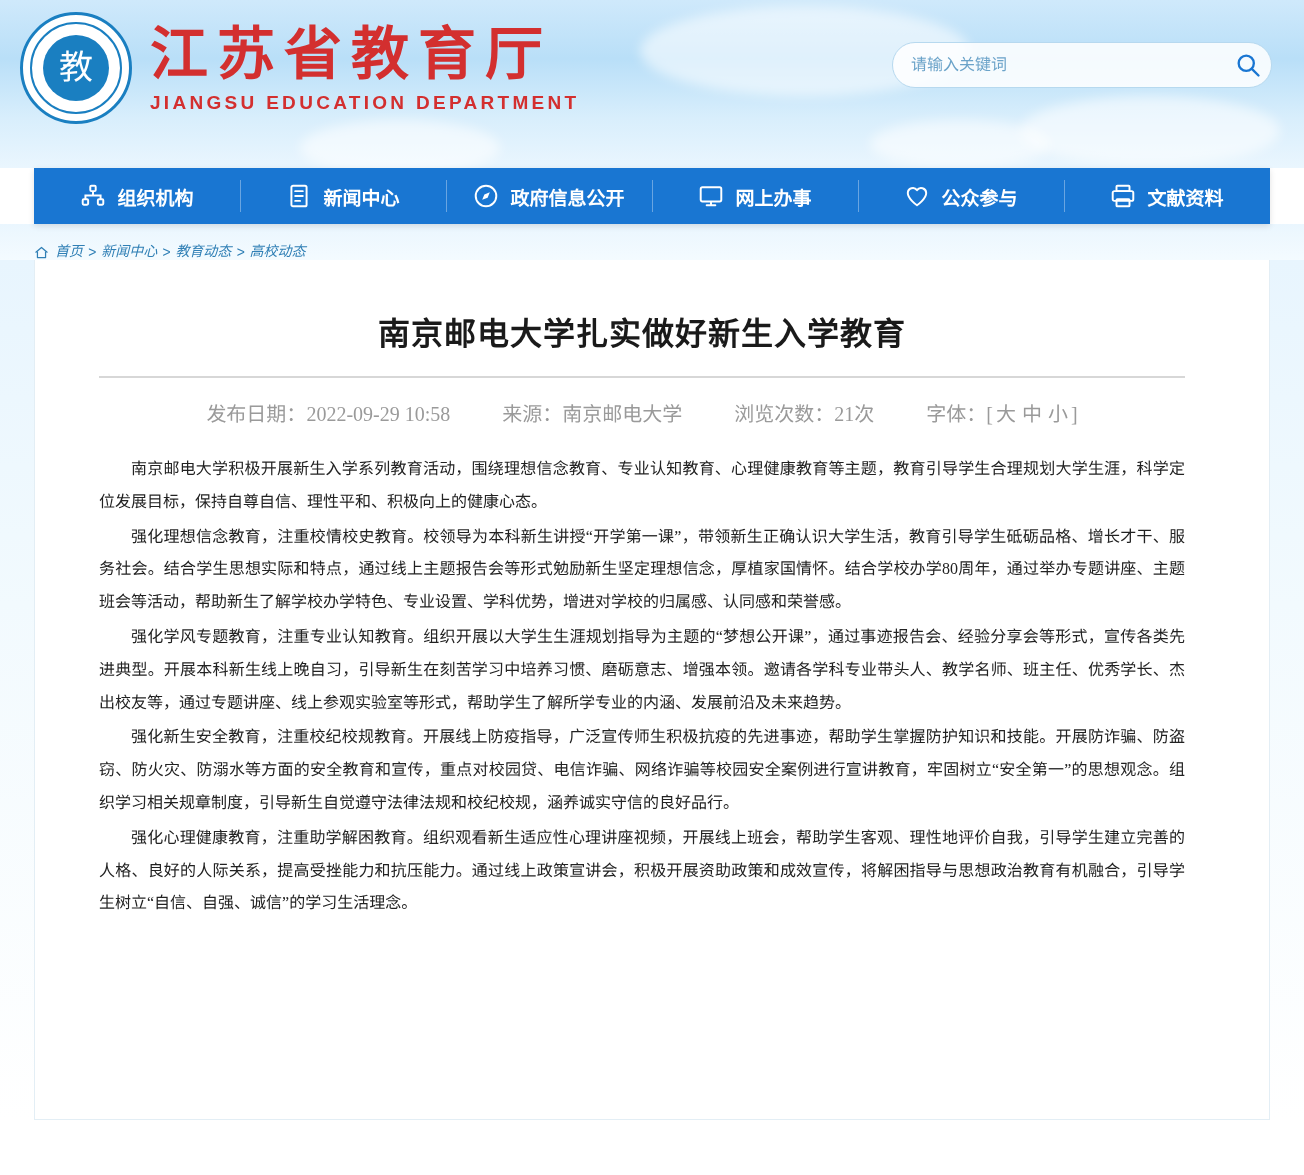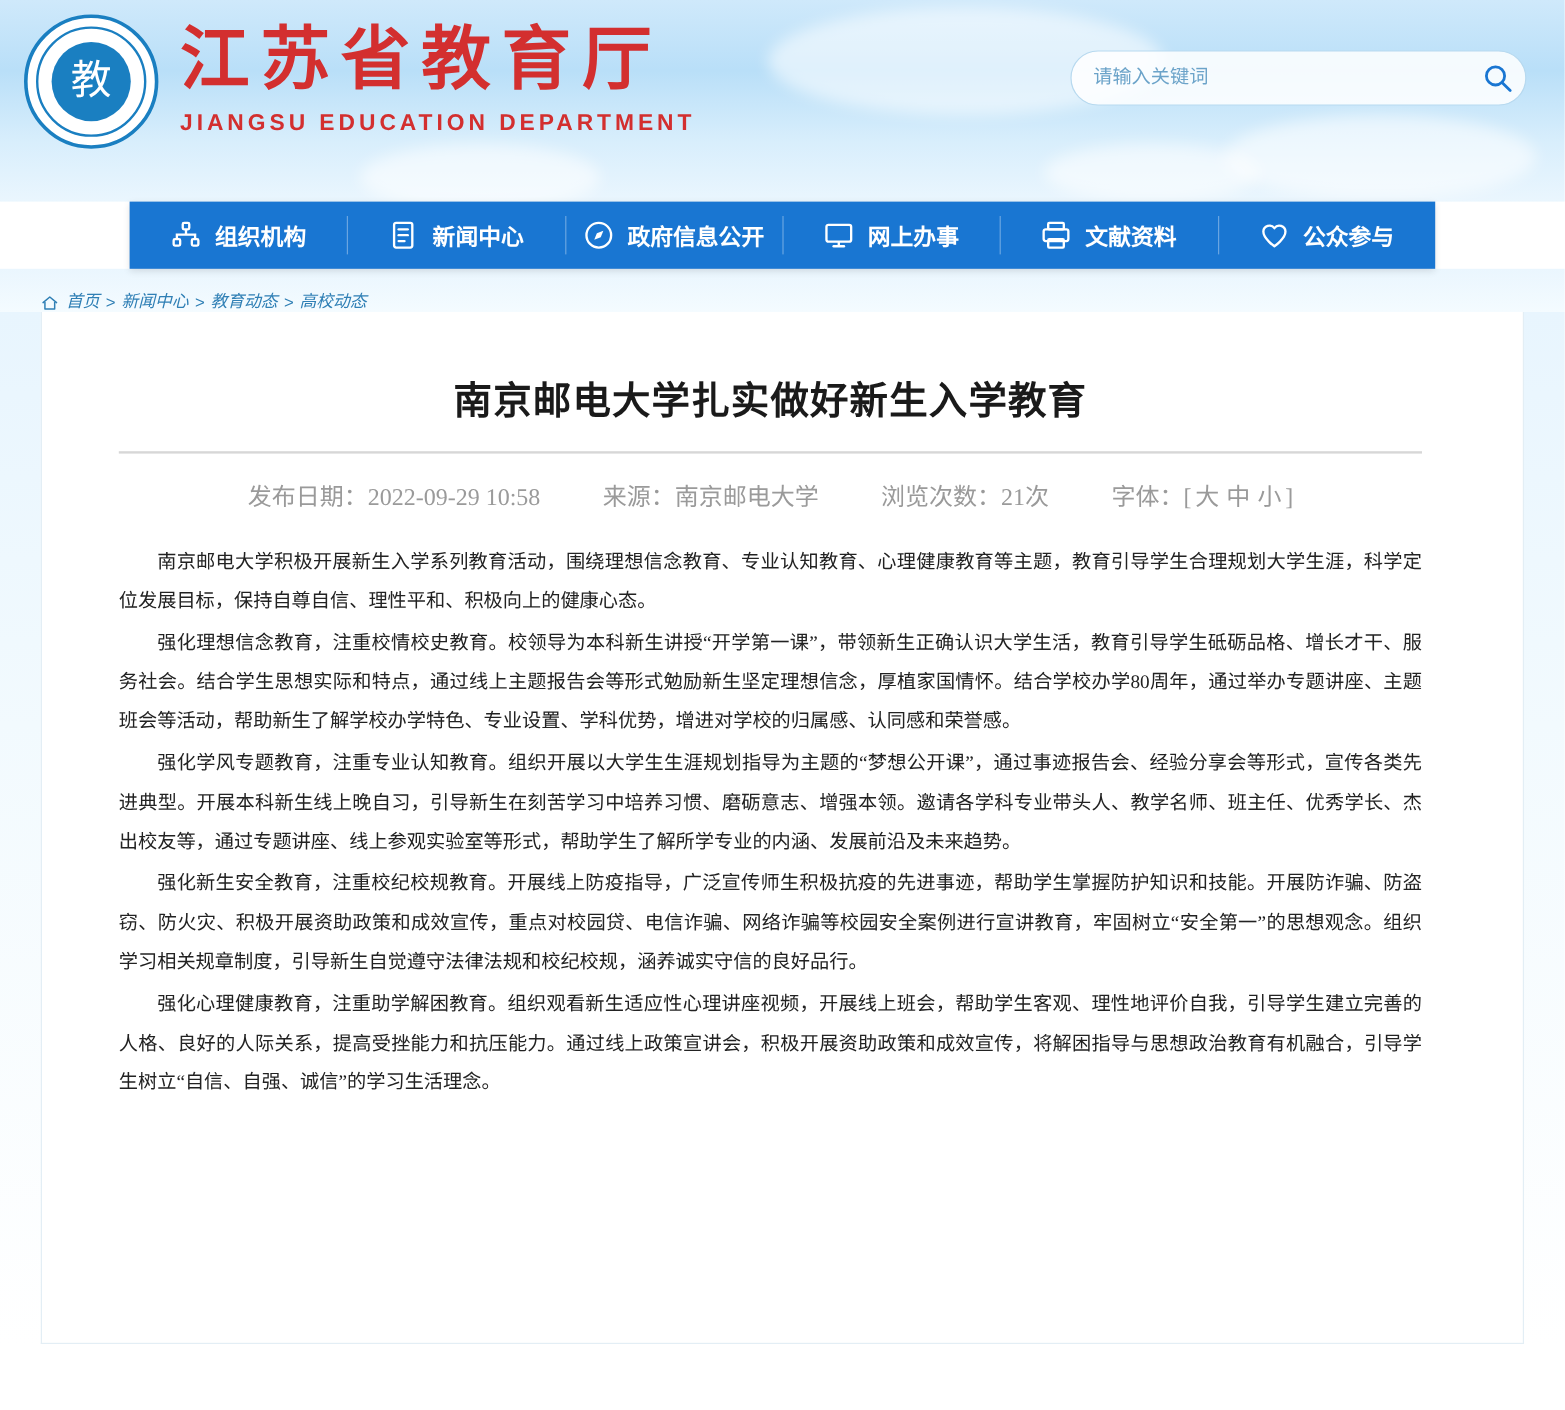--- a/index.html
+++ b/index.html
@@ -73,21 +73,21 @@
     line-height: 1;
     font-family: "Liberation Serif", serif;
   }
   .title-block {
     margin-left: 18px;
     display: flex;
     flex-direction: column;
     justify-content: center;
   }
   .title-cn {
-    font-family: Liberation Mono, monospace;
+    font-family: Liberation Serif, serif;
     font-size: 58px;
     font-weight: bold;
     color: #d32f2f;
     letter-spacing: 9px;
     line-height: 1.15;
     white-space: nowrap;
   }
   .title-en {
     font-size: 19px;
     font-weight: bold;
@@ -126,21 +126,21 @@
     height: 46px;
     display: flex;
     align-items: center;
     justify-content: center;
     cursor: pointer;
   }
 
   
   .nav {
     position: relative;
-    width: 1088px;
+    width: 1236px;
     margin: 0 auto;
     height: 56px;
     background: #1976d2;
     display: flex;
     box-shadow: 0 2px 6px rgba(0,0,0,0.12);
   }
   .nav-item {
     flex: 1;
     display: flex;
     align-items: center;
@@ -315,35 +315,35 @@
         <line x1="8" y1="20.5" x2="16" y2="20.5" stroke-linecap="round"></line>
         <line x1="12" y1="17" x2="12" y2="20.5"></line>
       </svg>
     </span>
     <span>网上办事</span>
   </div>
 
   <div class="nav-item">
     <span class="nav-ico">
       <svg class="nav-ico" viewBox="0 0 24 24" fill="none" stroke="#ffffff" stroke-width="1.8">
+        <path d="M12 20.5S3.5 14.7 3.5 9.2A4.7 4.7 0 0 1 12 6.6a4.7 4.7 0 0 1 8.5 2.6c0 5.5-8.5 11.3-8.5 11.3z" stroke-linejoin="round"></path>
+      </svg>
+    </span>
+    <span>公众参与</span>
+  </div>
+
+  <div class="nav-item">
+    <span class="nav-ico">
+      <svg class="nav-ico" viewBox="0 0 24 24" fill="none" stroke="#ffffff" stroke-width="1.8">
         <rect x="6" y="2.5" width="12" height="5" rx="0.8"></rect>
         <rect x="2.5" y="7.5" width="19" height="9" rx="1.5"></rect>
         <rect x="6" y="15" width="12" height="6.5" rx="0.8"></rect>
       </svg>
     </span>
     <span>文献资料</span>
-  </div>
-
-  <div class="nav-item">
-    <span class="nav-ico">
-      <svg class="nav-ico" viewBox="0 0 24 24" fill="none" stroke="#ffffff" stroke-width="1.8">
-        <path d="M12 20.5S3.5 14.7 3.5 9.2A4.7 4.7 0 0 1 12 6.6a4.7 4.7 0 0 1 8.5 2.6c0 5.5-8.5 11.3-8.5 11.3z" stroke-linejoin="round"></path>
-      </svg>
-    </span>
-    <span>公众参与</span>
   </div>
 </div>
 
 <div class="crumb-band">
   <span class="home-ico">
     <svg width="15" height="15" viewBox="0 0 24 24" fill="none" stroke="#2f7fb5" stroke-width="2">
       <path d="M3 11.5L12 4l9 7.5" stroke-linecap="round" stroke-linejoin="round"></path>
       <path d="M5.5 10.5V20h13v-9.5" stroke-linejoin="round"></path>
     </svg>
   </span>
@@ -374,18 +374,18 @@
       </span>
       <span class="seg fontsize-group">
         <span>字体：</span><span class="brk">[</span><a>大</a><a>中</a><a>小</a><span class="brk">]</span>
       </span>
     </div>
 
     <div class="article">
       <p>南京邮电大学积极开展新生入学系列教育活动，围绕理想信念教育、专业认知教育、心理健康教育等主题，教育引导学生合理规划大学生涯，科学定位发展目标，保持自尊自信、理性平和、积极向上的健康心态。</p>
       <p>强化理想信念教育，注重校情校史教育。校领导为本科新生讲授“开学第一课”，带领新生正确认识大学生活，教育引导学生砥砺品格、增长才干、服务社会。结合学生思想实际和特点，通过线上主题报告会等形式勉励新生坚定理想信念，厚植家国情怀。结合学校办学80周年，通过举办专题讲座、主题班会等活动，帮助新生了解学校办学特色、专业设置、学科优势，增进对学校的归属感、认同感和荣誉感。</p>
       <p>强化学风专题教育，注重专业认知教育。组织开展以大学生生涯规划指导为主题的“梦想公开课”，通过事迹报告会、经验分享会等形式，宣传各类先进典型。开展本科新生线上晚自习，引导新生在刻苦学习中培养习惯、磨砺意志、增强本领。邀请各学科专业带头人、教学名师、班主任、优秀学长、杰出校友等，通过专题讲座、线上参观实验室等形式，帮助学生了解所学专业的内涵、发展前沿及未来趋势。</p>
-      <p>强化新生安全教育，注重校纪校规教育。开展线上防疫指导，广泛宣传师生积极抗疫的先进事迹，帮助学生掌握防护知识和技能。开展防诈骗、防盗窃、防火灾、积极开展资助政策和成效宣传，重点对校园贷、电信诈骗、网络诈骗等校园安全案例进行宣讲教育，牢固树立“安全第一”的思想观念。组织学习相关规章制度，引导新生自觉遵守法律法规和校纪校规，涵养诚实守信的良好品行。</p>
+      <p>强化新生安全教育，注重校纪校规教育。开展线上防疫指导，广泛宣传师生积极抗疫的先进事迹，帮助学生掌握防护知识和技能。开展防诈骗、防盗窃、防火灾、防溺水等方面的安全教育和宣传，重点对校园贷、电信诈骗、网络诈骗等校园安全案例进行宣讲教育，牢固树立“安全第一”的思想观念。组织学习相关规章制度，引导新生自觉遵守法律法规和校纪校规，涵养诚实守信的良好品行。</p>
       <p>强化心理健康教育，注重助学解困教育。组织观看新生适应性心理讲座视频，开展线上班会，帮助学生客观、理性地评价自我，引导学生建立完善的人格、良好的人际关系，提高受挫能力和抗压能力。通过线上政策宣讲会，积极开展资助政策和成效宣传，将解困指导与思想政治教育有机融合，引导学生树立“自信、自强、诚信”的学习生活理念。</p>
     </div>
 
   </div>
 </div>
 
 </body></html>

